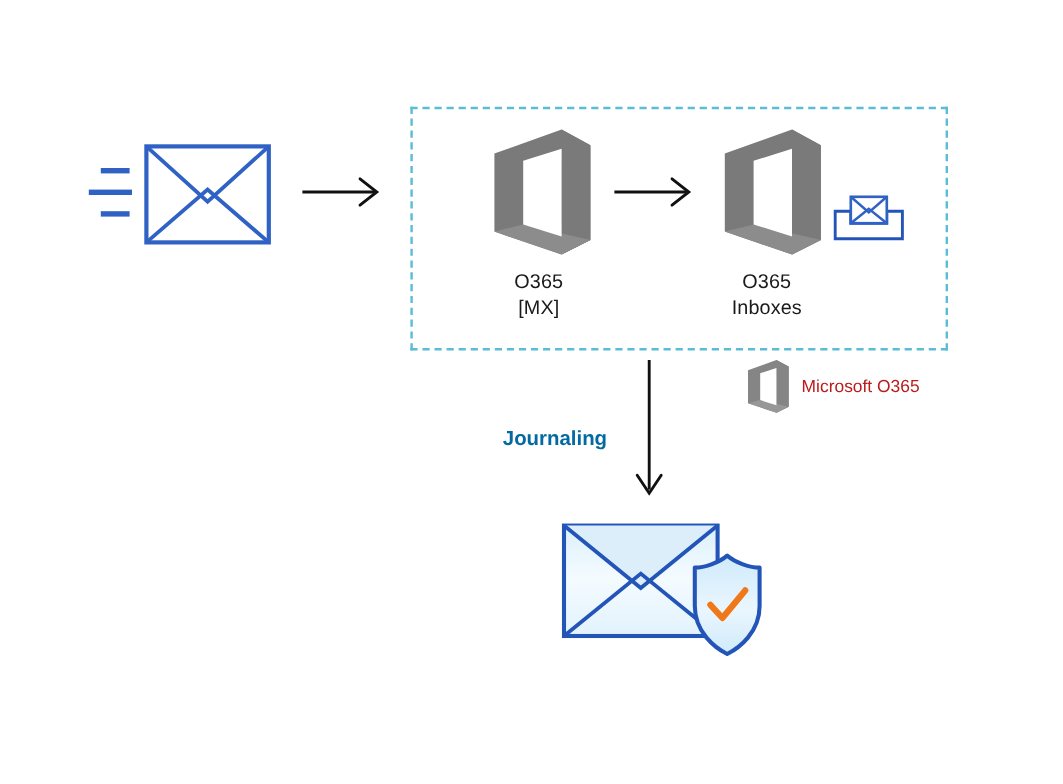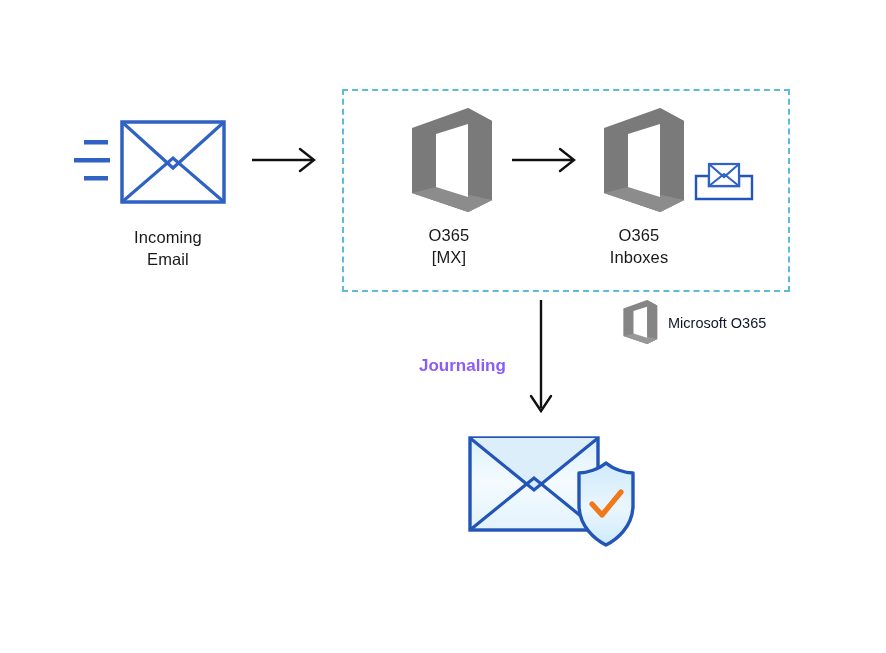--- a/index.html
+++ b/index.html
@@ -33,27 +33,27 @@
   
   .node-label {
     color: #1a1a1a;
     font-size: 16.5px;
     line-height: 22px;
     text-align: center;
     white-space: pre-line;
     letter-spacing: 0.1px;
   }
   .legend-label {
-    color: #0f172a;
+    color: #b91c1c;
     font-size: 14.5px;
     line-height: 18px;
     white-space: nowrap;
   }
   .journaling-label {
-    color: #8b5cf6;
+    color: #0369a1;
     font-size: 17px;
     font-weight: bold;
     line-height: 20px;
     white-space: nowrap;
   }
 
   svg { display: block; overflow: visible; }
 </style>
 </head>
 <body>
@@ -68,22 +68,20 @@
       <rect x="12" y="22" width="24" height="4.5" fill="#2f62c4"></rect>
       <rect x="2" y="40" width="36" height="4.5" fill="#2f62c4"></rect>
       <rect x="12" y="58" width="24" height="4.5" fill="#2f62c4"></rect>
 
       <rect x="50" y="4" width="102" height="80" fill="none" stroke="#2f62c4" stroke-width="3.5"></rect>
 
       <path d="M50 4 L101 50 L152 4" fill="none" stroke="#2f62c4" stroke-width="3.2"></path>
       <path d="M50 84 L101 40 L152 84" fill="none" stroke="#2f62c4" stroke-width="3.2"></path>
     </svg>
   </div>
-  <div class="abs node-label" style="left:90px; top:226px; width:156px;">Incoming
-Email</div>
 
   <div class="abs" style="left:252px; top:143px; width:70px; height:34px;">
     <svg width="70" height="34" viewBox="0 0 70 34">
       <line x1="0" y1="17" x2="60" y2="17" stroke="#111111" stroke-width="2.4"></line>
       <path d="M48 6 L62 17 L48 28" fill="none" stroke="#111111" stroke-width="2.4" stroke-linecap="round" stroke-linejoin="miter"></path>
     </svg>
   </div>
 
   <div class="abs" style="left:406px; top:108px; width:86px; height:104px;">
     <svg width="86" height="104" viewBox="0 0 86 104">

